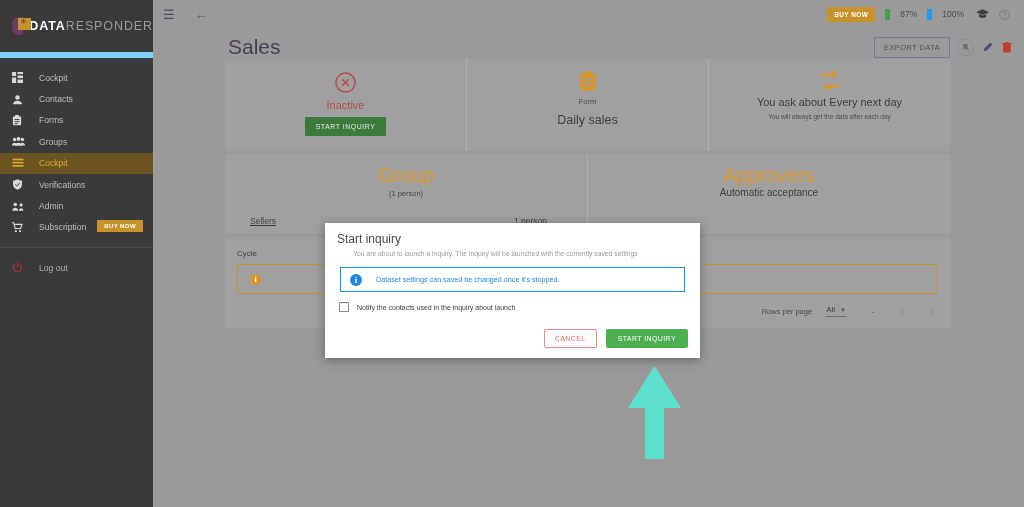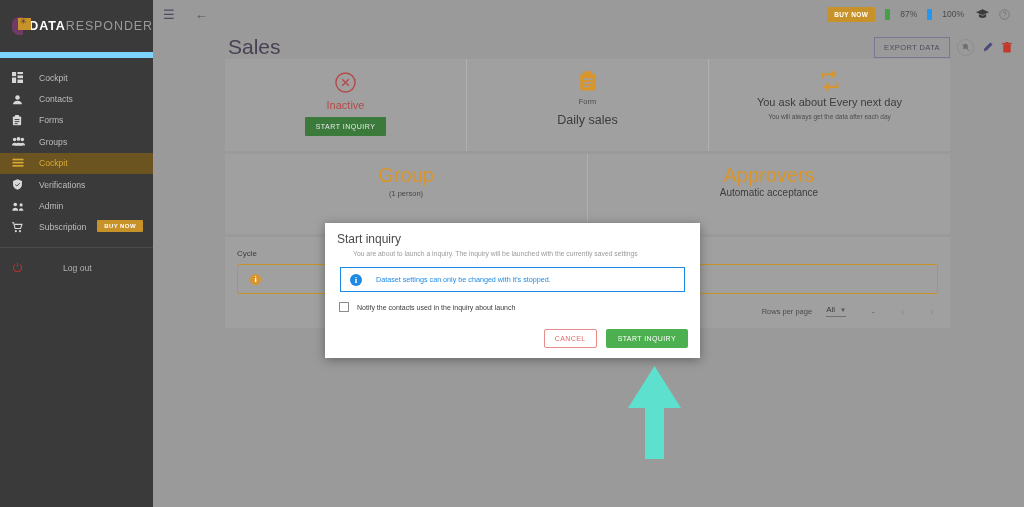--- a/index.html
+++ b/index.html
@@ -59,21 +59,21 @@
   .nav-item.active { background: #6b5420; }
   .nav-item.active .lbl { color: #d9a833; }
   .nav-item.active .ico { color: #d9a833; }
   .nav-item .badge {
     position: absolute; right: 10px; top: 3px;
     background: #c8922a; color: #fff;
     font-size: 6px; font-weight: bold; letter-spacing: .4px;
     padding: 3px 7px; border-radius: 1px;
   }
   .nav-sep { height: 1px; background: #4a4a4a; margin: 9px 0 0 0; }
-  .logout { color: #b0b0b0; gap: 24px; }
+  .logout { color: #b0b0b0; }
   .logout .ico { color: #b03030; }
 
   svg.i { display:block; }
 
   
   .main {
     position: absolute; left: 153px; top: 0;
     width: 871px; height: 507px;
     background: #9a9a9a;
   }
@@ -473,20 +473,24 @@
         </div>
 
       </div>
 
       <div class="gap"></div>
 
       <div class="group-row">
         <div class="group-col left">
           <div class="grp-title">Group</div>
           <div class="grp-sub">(1 person)</div>
+          <div class="grp-line">
+            <span class="nm">Sellers</span>
+            <span>1 person</span>
+          </div>
         </div>
         <div class="group-col right">
           <div class="grp-title">Approvers</div>
           <div class="appr-sub">Automatic acceptance</div>
         </div>
       </div>
 
       <div class="gap"></div>
 
       <div class="cycle-block">
@@ -509,21 +513,21 @@
 
     </div>
   </div>
 
   <div class="modal">
     <div class="modal-title">Start inquiry</div>
     <div class="modal-desc">You are about to launch a inquiry. The inquiry will be launched with the currently saved settings</div>
 
     <div class="info-bar">
       <span class="info-ico">i</span>
-      <span class="info-txt">Dataset settings can only be changed with it's stopped.</span>
+      <span class="info-txt">Dataset settings can saved be changed once it's stopped.</span>
     </div>
 
     <div class="notify-row">
       <span class="cb"></span>
       <span class="notify-lbl">Notify the contacts used in the inquiry about launch</span>
     </div>
 
     <div class="modal-actions">
       <span class="btn-cancel">CANCEL</span>
       <span class="btn-start">START INQUIRY</span>

